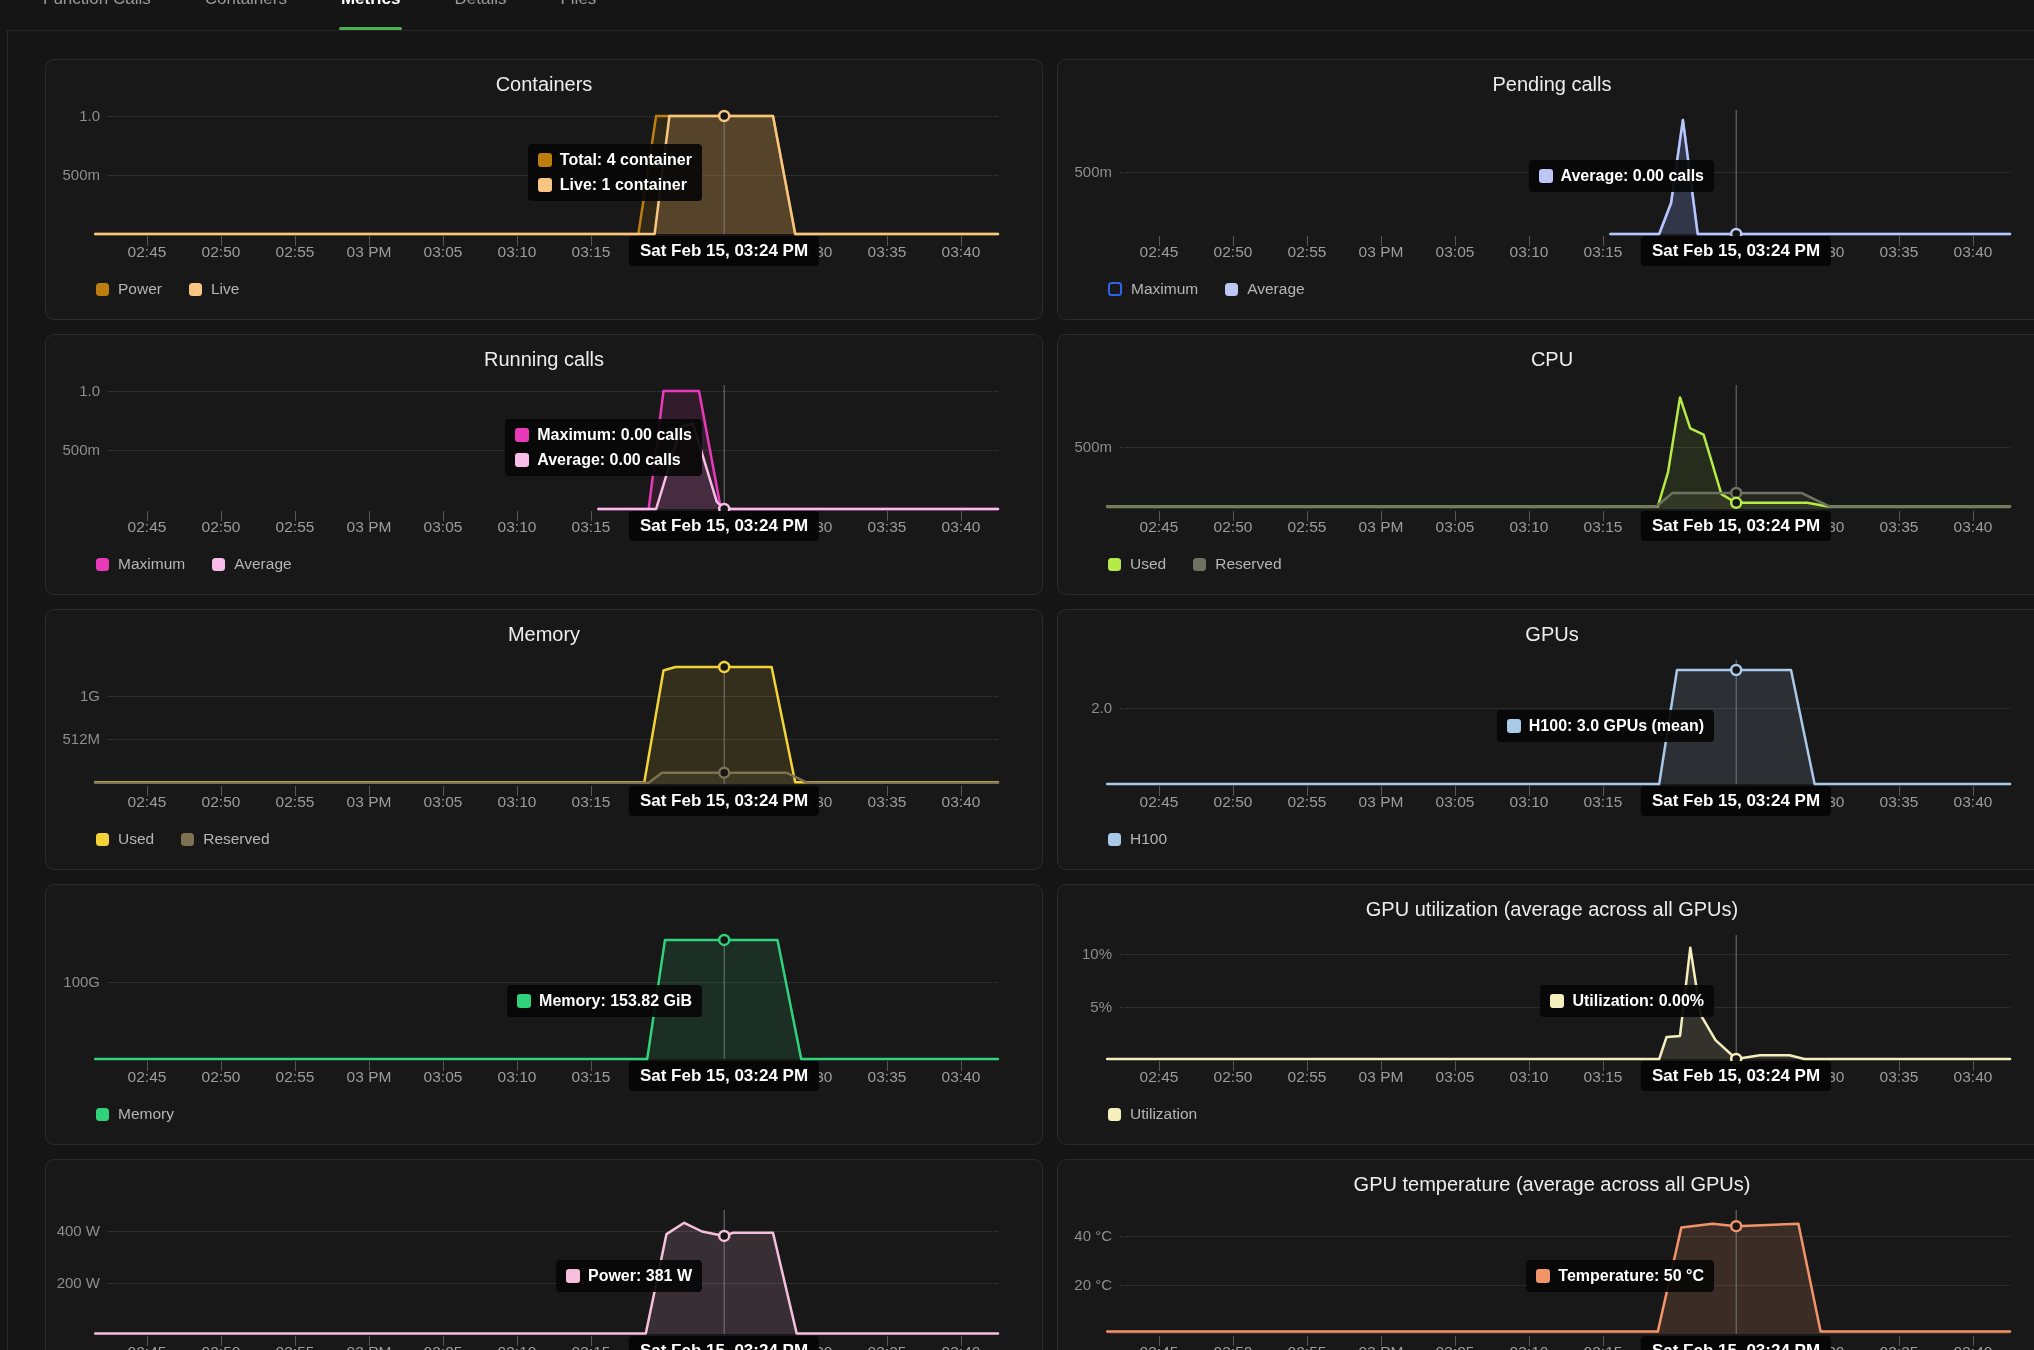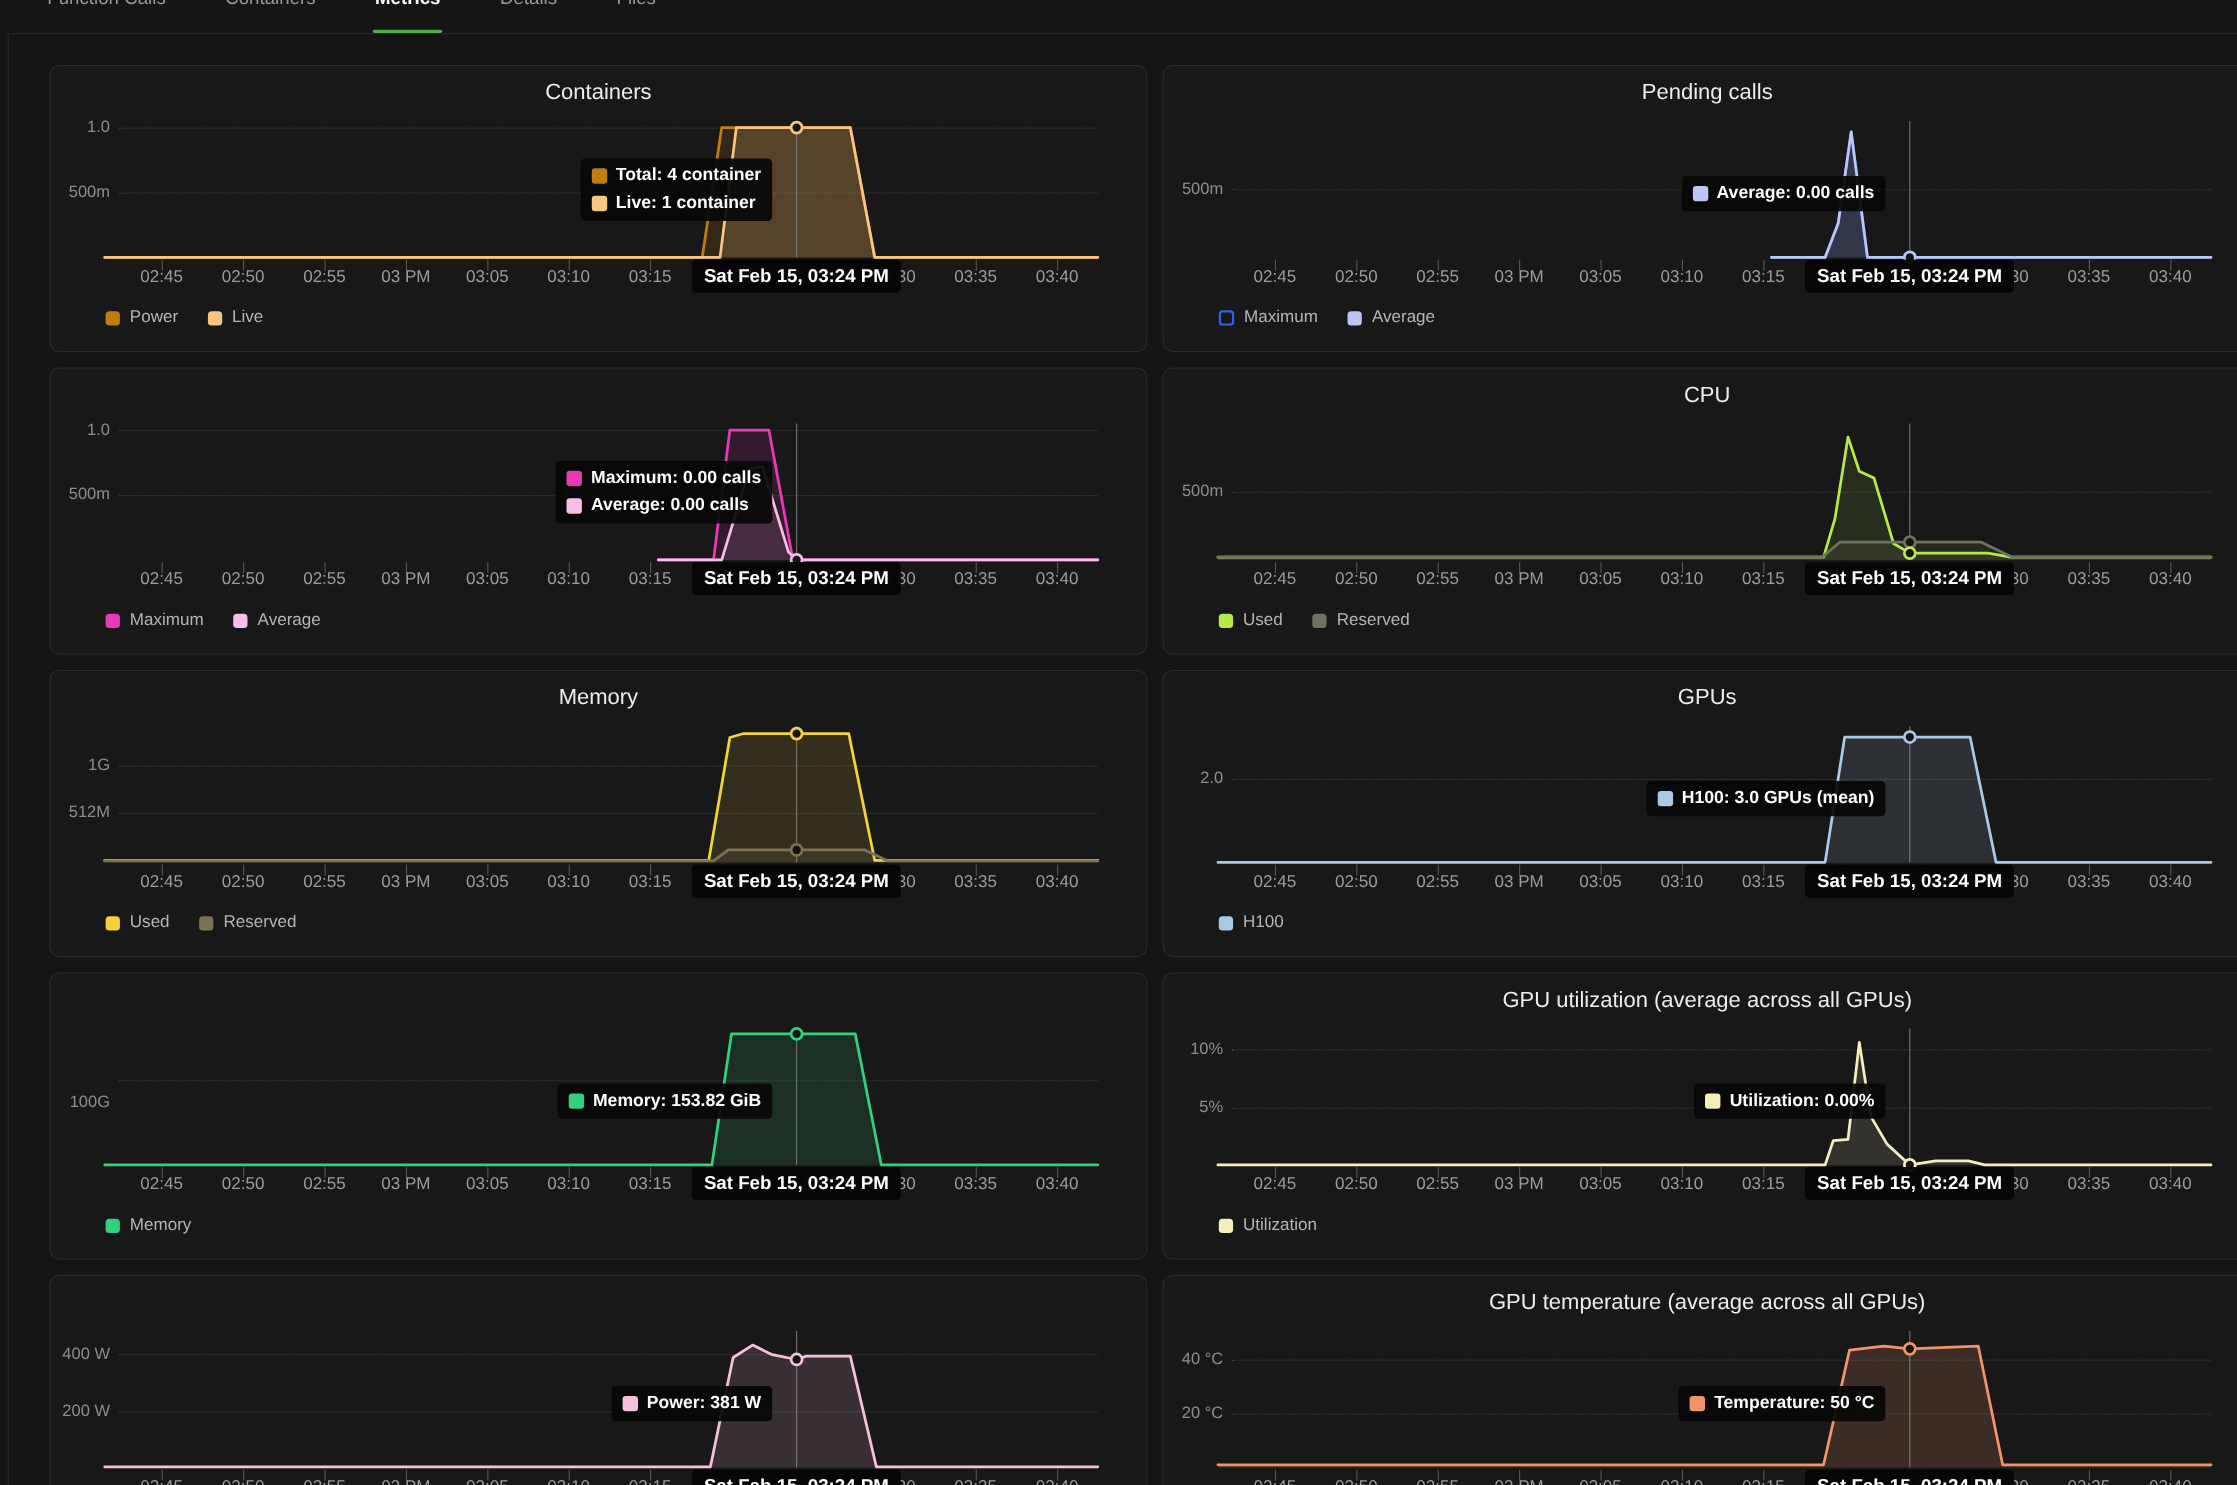--- a/index.html
+++ b/index.html
@@ -152,20 +152,21 @@
           <span class="swatch hollow" style="border-color: rgb(46, 99, 232);"></span>
           <span>Maximum</span>
         </div>
         <div class="legend-item">
           <span class="swatch" style="background: rgb(189, 199, 245);"></span>
           <span>Average</span>
         </div>
       </div>
     </section>
     <section class="card">
+      <div class="chart-title">Running calls</div>
       <div class="gridline" style="top: 56px;"></div>
       <div class="ytick" style="top: 47px;">1.0</div>
       <div class="gridline" style="top: 115px;"></div>
       <div class="ytick" style="top: 106px;">500m</div>
       <div class="tickmark" style="left: 101px;"></div>
       <div class="xlabel" style="left: 101px;">02:45</div>
       <div class="tickmark" style="left: 175px;"></div>
       <div class="xlabel" style="left: 175px;">02:50</div>
       <div class="tickmark" style="left: 249px;"></div>
       <div class="xlabel" style="left: 249px;">02:55</div>
@@ -360,21 +361,21 @@
       <div class="datetip" style="left: 678px;">Sat Feb 15, 03:24 PM</div>
       <div class="legend">
         <div class="legend-item">
           <span class="swatch" style="background: rgb(169, 201, 233);"></span>
           <span>H100</span>
         </div>
       </div>
     </section>
     <section class="card">
       <div class="gridline" style="top: 96.6px;"></div>
-      <div class="ytick" style="top: 87.6px; margin-top: 20px;">100G</div>
+      <div class="ytick" style="top: 87.6px;">100G</div>
       <div class="tickmark" style="left: 101px;"></div>
       <div class="xlabel" style="left: 101px;">02:45</div>
       <div class="tickmark" style="left: 175px;"></div>
       <div class="xlabel" style="left: 175px;">02:50</div>
       <div class="tickmark" style="left: 249px;"></div>
       <div class="xlabel" style="left: 249px;">02:55</div>
       <div class="tickmark" style="left: 323px;"></div>
       <div class="xlabel" style="left: 323px;">03 PM</div>
       <div class="tickmark" style="left: 397px;"></div>
       <div class="xlabel" style="left: 397px;">03:05</div>

